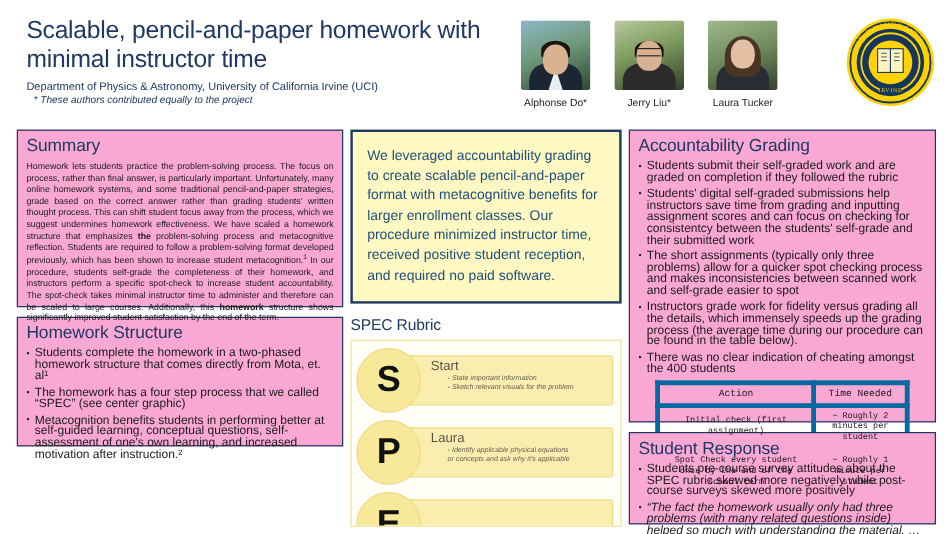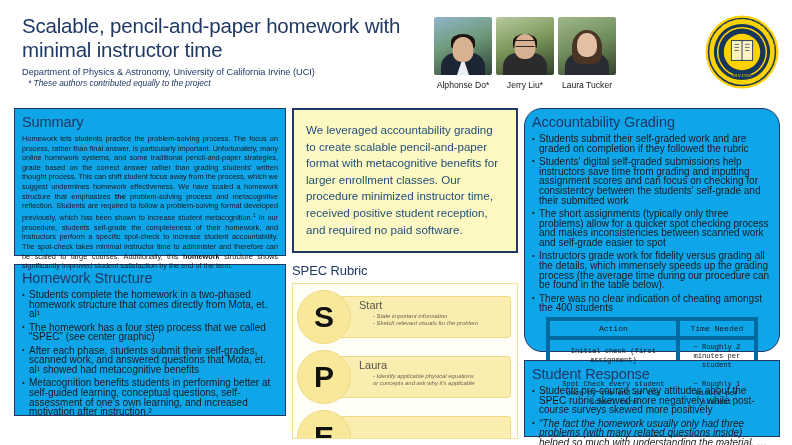--- a/index.html
+++ b/index.html
@@ -20,21 +20,21 @@
   }
   .subtitle{
     margin-top:4px;font-size:9.2px;color:#203864;
     line-height:12px;
   }
   .subtitle2{
     font-size:8.4px;font-style:italic;color:#203864;line-height:11px;
     padding-left:6px;
   }
 
-  .authors{position:absolute;left:432px;top:17px;display:flex;gap:0;}
+  .authors{position:absolute;left:432px;top:17px;display:flex;gap:16px;}
   .author{width:62px;text-align:center;}
   .photo{
     width:58px;height:58px;margin:0 auto;border-radius:2px;
     position:relative;overflow:hidden;
   }
   .photo .sky{position:absolute;inset:0;}
   .p1 .sky{background:linear-gradient(160deg,#8fb6c9 0%,#6f9a7a 45%,#2f4636 100%);}
   .p2 .sky{background:linear-gradient(160deg,#b8c9a0 0%,#7d9a5c 45%,#30402a 100%);}
   .p3 .sky{background:linear-gradient(160deg,#9fb98a 0%,#6f8a5c 50%,#34422c 100%);}
   .photo .head{
@@ -71,21 +71,21 @@
     margin-top:5px;font-size:8.6px;color:#1a1a1a;
     font-family:"Liberation Sans", sans-serif;white-space:nowrap;
   }
 
   .seal{position:absolute;left:704px;top:14px;width:76px;height:76px;}
   .seal svg{display:block;}
 
   
   .col{position:absolute;}
   .panel{
-    border:1.6px solid #1F3864;background:#0ea5e9;
+    border:1.6px solid #1F3864;background:#f9a8d4;
     box-sizing:border-box;padding:5px 7px 6px 7px;
   }
   .panel h2{
     margin:0 0 3px 0;font-size:14.5px;font-weight:400;color:#1F3864;
     letter-spacing:-0.1px;line-height:17px;
   }
   .body-text{
     font-size:7.35px;line-height:9.6px;color:#1a1a1a;text-align:justify;
     font-family:"Liberation Sans", sans-serif;
   }
@@ -96,21 +96,21 @@
     padding-left:7px;position:relative;margin-bottom:3.5px;
   }
   ul.bullets li:before{
     content:"\2022";position:absolute;left:0;top:-0.5px;color:#1a1a1a;font-size:7.4px;
   }
   sup{font-size:5.4px;vertical-align:super;}
 
   
   .left{left:14px;top:108px;width:272px;}
   .left .summary{height:148px;}
-  .left .structure{margin-top:8px;height:152px;}
+  .left .structure{margin-top:8px;height:108px;}
 
   
   .center{left:292px;top:108px;width:226px;}
   .callout{
     border:2px solid #1F3864;background:#fef9c3;box-sizing:border-box;
     height:145px;padding:12px 12px;
   }
   .callout p{
     margin:0;font-size:11.6px;line-height:16.6px;color:#1F4E79;
     text-align:left;font-family:"Liberation Sans", sans-serif;
@@ -141,21 +141,21 @@
     font-family:"Liberation Sans", sans-serif;
   }
   .spec-subs{position:absolute;left:80px;top:23px;right:10px;}
   .spec-subs div{
     font-size:5.9px;line-height:7.4px;color:#6a6354;font-style:italic;
     white-space:nowrap;
   }
 
   
   .right{left:524px;top:108px;width:256px;}
-  .right .acct{height:244px;border-radius:18px;}
+  .right .acct{height:244px;}
   .right .resp{margin-top:8px;height:77px;}
 
   table.tbl{
     border-collapse:collapse;width:88%;margin:4px auto 0 auto;
     border:1.4px solid #1F3864;
   }
   table.tbl th,table.tbl td{
     border:4px solid #0369a1;padding:3px 4px;
     font-size:7.1px;line-height:9px;color:#1a1a1a;text-align:center;
     font-family:Liberation Mono, monospace;
@@ -245,21 +245,20 @@
       <div class="body-text">
         <span>Homework lets students practice the problem-solving process. The focus on process, rather than final answer, is particularly important. Unfortunately, many online homework systems, and some traditional pencil-and-paper strategies, grade based on the correct answer rather than grading students' written thought process. This can shift student focus away from the process, which we suggest undermines homework effectiveness. We have scaled a homework structure that emphasizes </span><b>the</b><span> problem-solving process and metacognitive reflection. Students are required to follow a problem-solving format developed previously, which has been shown to increase student metacognition.</span><sup>1</sup><span> In our procedure, students self-grade the completeness of their homework, and instructors perform a specific spot-check to increase student accountability. The spot-check takes minimal instructor time to administer and therefore can be scaled to large courses. Additionally, this </span><b>homework</b><span> structure shows significantly improved student satisfaction by the end of the term.</span>
       </div>
     </div>
 
     <div class="panel structure">
       <h2>Homework Structure</h2>
       <ul class="bullets">
         <li>Students complete the homework in a two-phased homework structure that comes directly from Mota, et. al¹</li>
         <li>The homework has a four step process that we called “SPEC” (see center graphic)</li>
-        <li>After each phase, students submit their self-grades, scanned work, and answered questions that Mota, et. al¹ showed had metacognitive benefits</li>
         <li>Metacognition benefits students in performing better at self-guided learning, conceptual questions, self-assessment of one's own learning, and increased motivation after instruction.²</li>
       </ul>
     </div>
   </div>
 
   <div class="col center">
 
     <div class="callout">
       <p>We leveraged accountability grading to create scalable pencil-and-paper format with metacognitive benefits for larger enrollment classes. Our procedure minimized instructor time, received positive student reception, and required no paid software.</p>
     </div>

